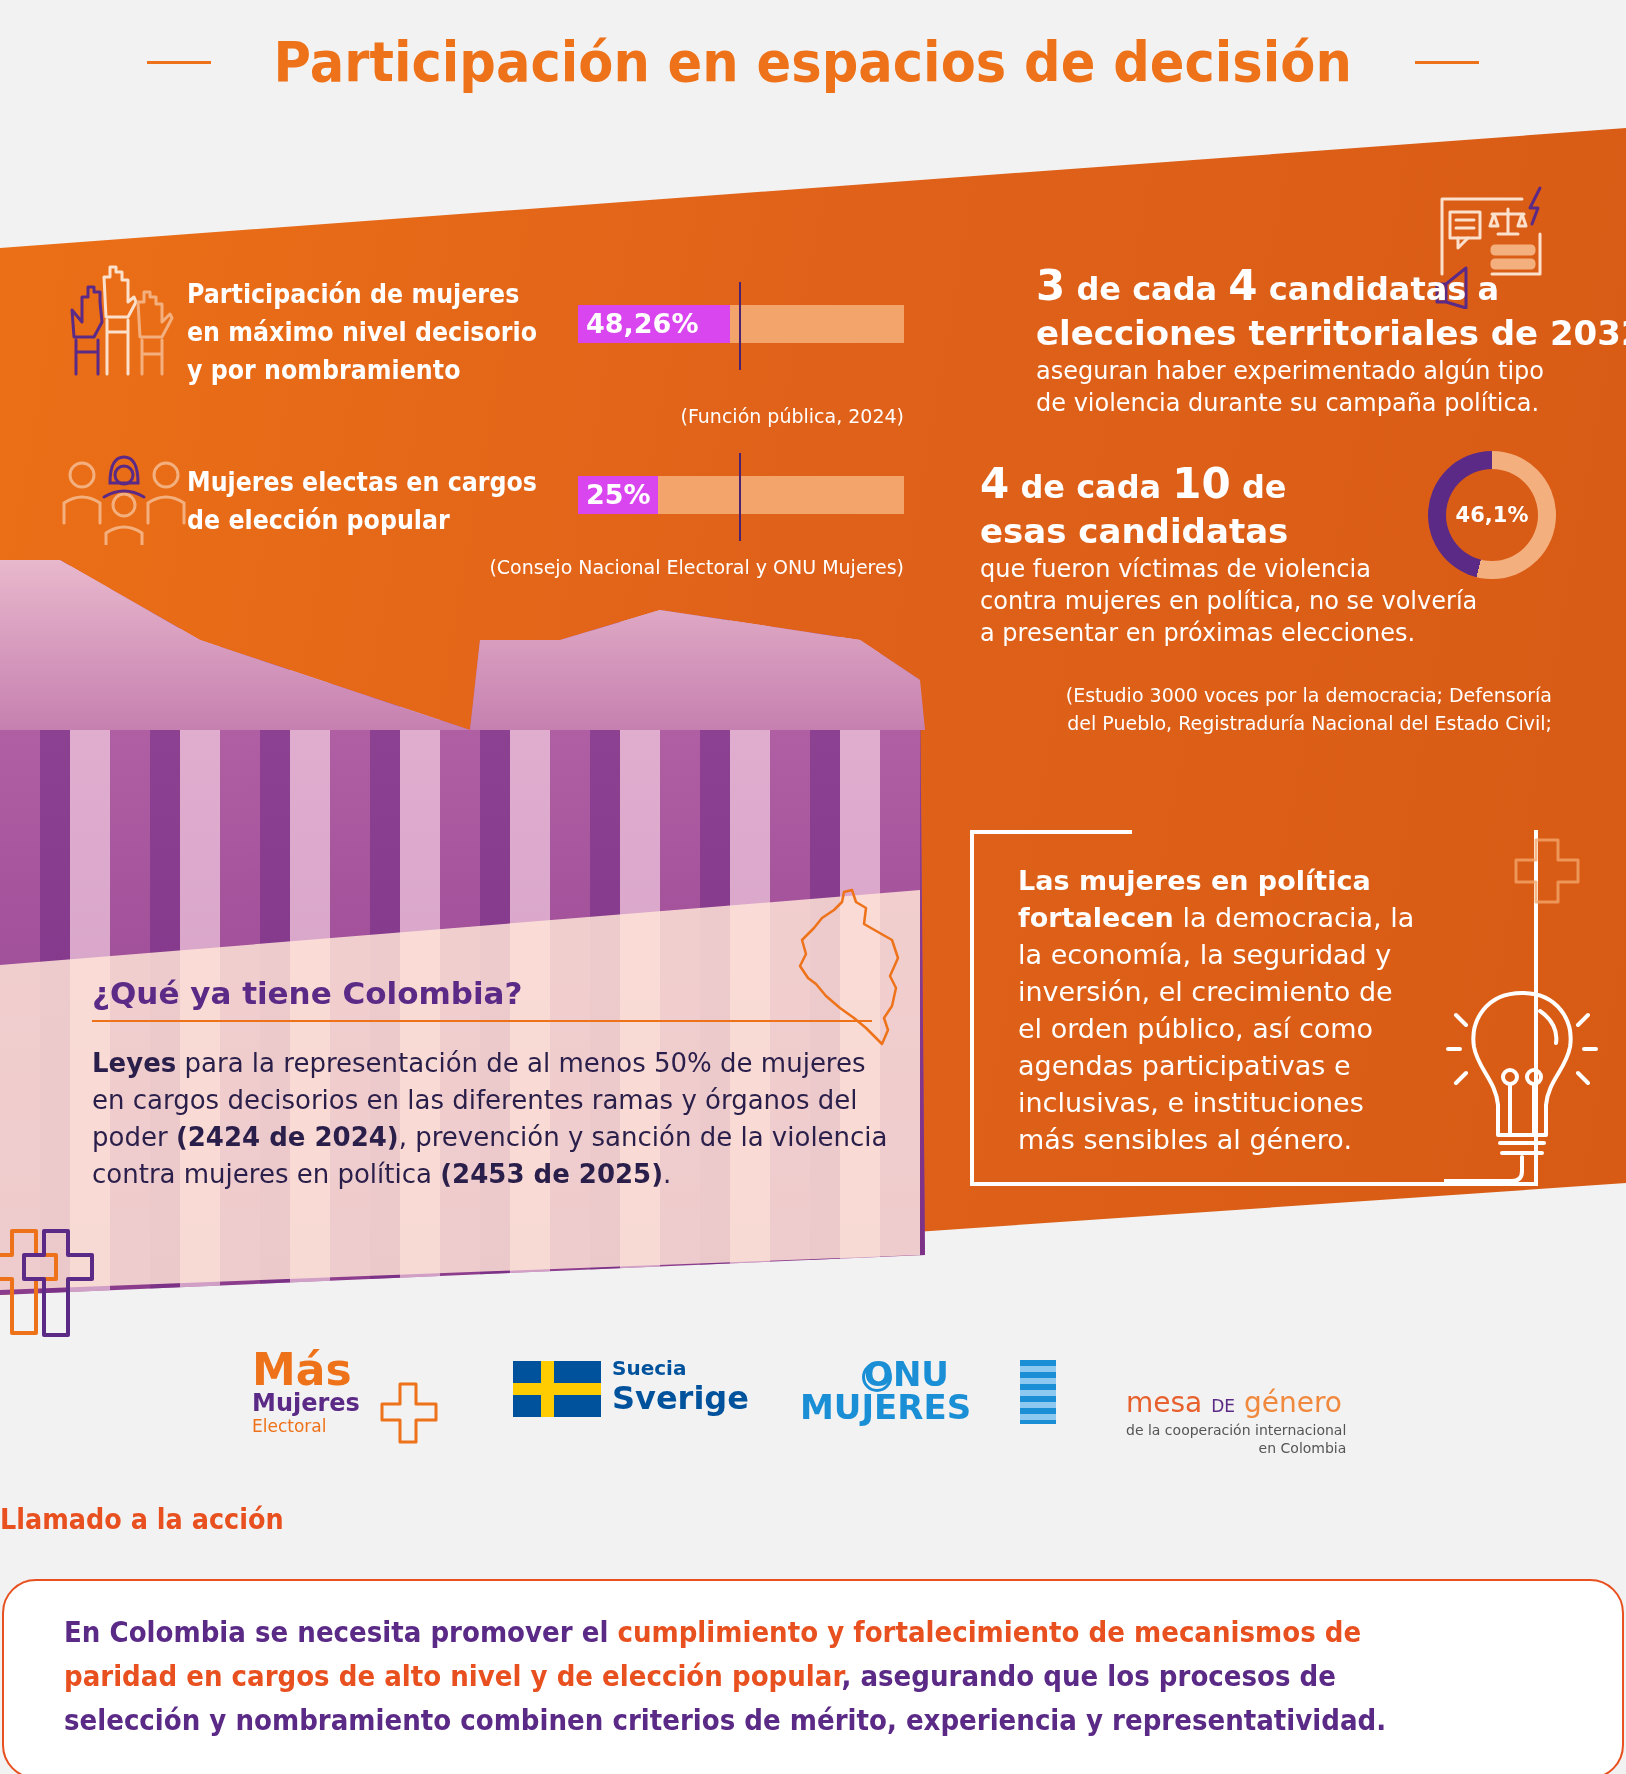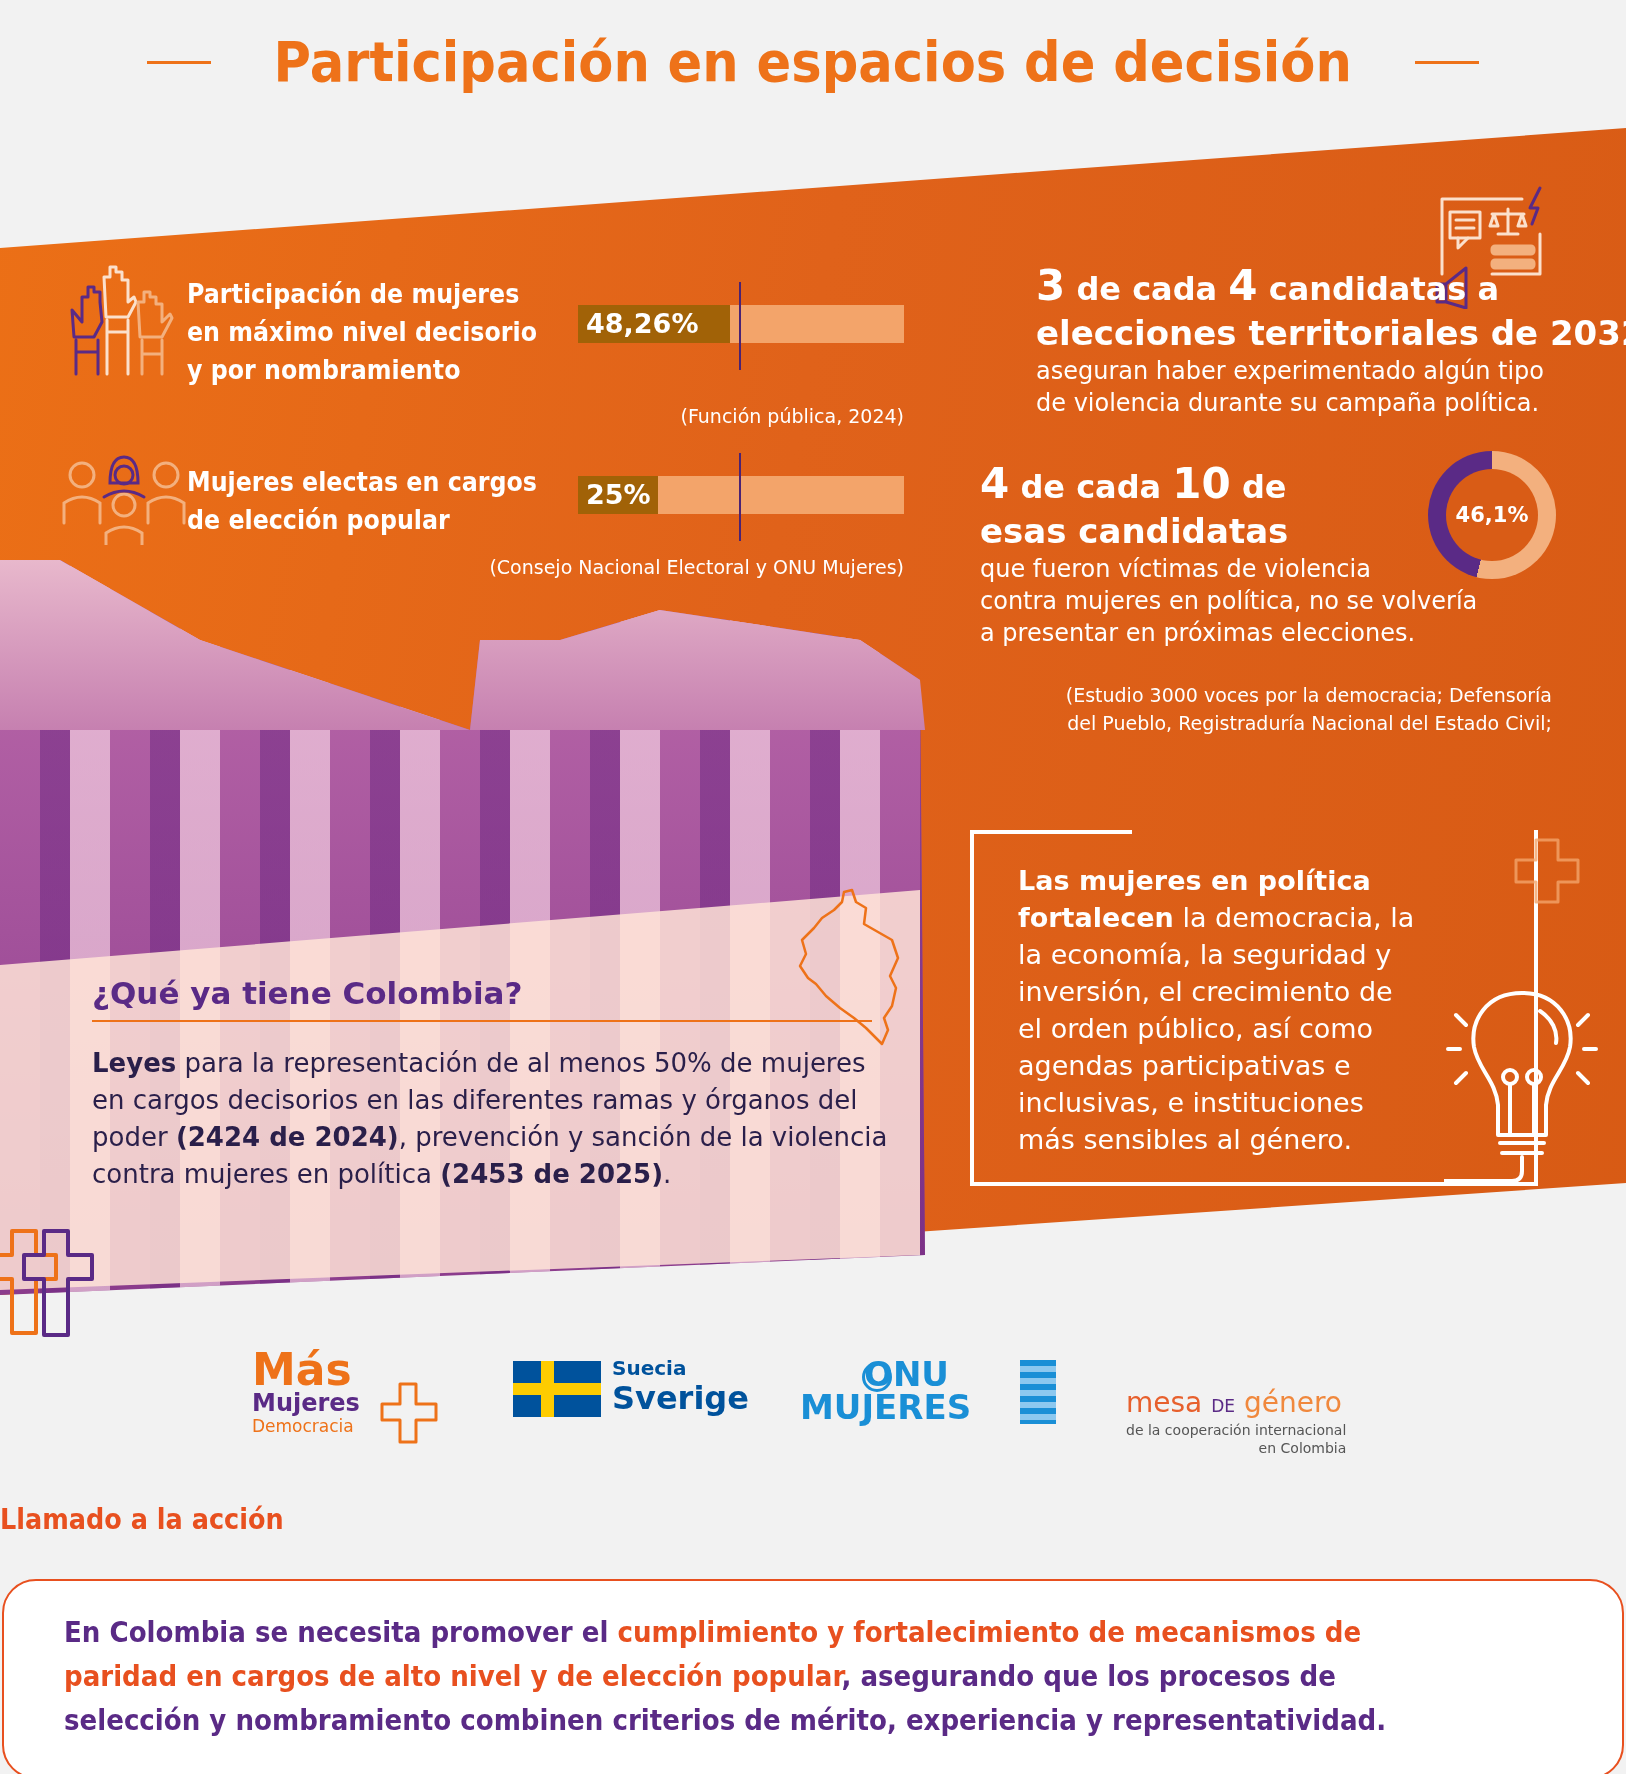--- a/index.html
+++ b/index.html
@@ -16,21 +16,21 @@
     .building { position: absolute; left: 0; top: 0; width: 1626px; height: 1774px;
       clip-path: polygon(0 560px, 60px 560px, 200px 640px, 470px 730px, 480px 640px, 560px 640px, 660px 610px, 860px 640px, 920px 680px, 925px 1255px, 0 1295px);
       background:
         repeating-linear-gradient(90deg, rgba(255,230,240,0.0) 0px, rgba(255,230,240,0.0) 40px, rgba(110,40,130,0.55) 40px, rgba(110,40,130,0.55) 70px, rgba(255,225,235,0.6) 70px, rgba(255,225,235,0.6) 110px),
         linear-gradient(180deg, #d89ab8 0%, #b866a8 35%, #8e3e8e 70%, #6c2a7a 100%); }
     .building-roof { position: absolute; left: 0; top: 560px; width: 925px; height: 170px;
       clip-path: polygon(0 0, 60px 0, 200px 80px, 470px 170px, 480px 80px, 560px 80px, 660px 50px, 860px 80px, 920px 120px, 925px 170px, 0 170px);
       background: linear-gradient(180deg, #e8b8cc 0%, #c680b0 100%); }
     .stat-label { color: #ffffff; font-weight: 700; font-size: 27px; line-height: 38px; transform-origin: left top; transform: scaleX(0.88); white-space: nowrap; }
     .bar-track { position: absolute; height: 38px; background: #f3a46a; }
-    .bar-fill { position: absolute; left: 0; top: 0; height: 38px; background: #a16207; color: #fff; font-weight: 700; font-size: 27px; line-height: 38px; padding-left: 8px; white-space: nowrap; }
+    .bar-fill { position: absolute; left: 0; top: 0; height: 38px; background: #d946ef; color: #fff; font-weight: 700; font-size: 27px; line-height: 38px; padding-left: 8px; white-space: nowrap; }
     .bar-marker { position: absolute; width: 2px; background: #4a2274; }
     .source { position: absolute; color: #ffffff; font-size: 19px; white-space: nowrap; }
 
     .big-stat { position: absolute; color: #ffffff; }
     .big-stat .headline { font-weight: 700; font-size: 32px; line-height: 44px; white-space: nowrap; }
     .big-stat .headline .num { font-size: 42px; }
     .big-stat .body { font-size: 24px; line-height: 32px; font-weight: 400; white-space: nowrap; }
 
     .donut { position: absolute; left: 1428px; top: 451px; width: 128px; height: 128px; border-radius: 50%;
       background: conic-gradient(#f3b07e 0deg 194deg, #5a2a86 194deg 360deg); }
@@ -219,21 +219,21 @@
 
 <svg class="plus-deco" style="left:-10px;top:1225px;" width="120" height="120" viewBox="0 0 120 120">
   <path d="M22 6 L46 6 L46 30 L66 30 L66 54 L46 54 L46 108 L22 108 L22 54 L2 54 L2 30 L22 30 Z" fill="none" stroke="#ee7219" stroke-width="4" stroke-linejoin="round"></path>
   <path d="M54 6 L78 6 L78 30 L102 30 L102 54 L78 54 L78 110 L54 110 L54 54 L34 54 L34 30 L54 30 Z" fill="none" stroke="#5a2a86" stroke-width="4" stroke-linejoin="round"></path>
 </svg>
 
 <div class="logos">
   <div class="logo logo-mas">
     <div class="l1">Más</div>
     <div class="l2">Mujeres</div>
-    <div class="l3">Democracia</div>
+    <div class="l3">Electoral</div>
   </div>
   <svg style="position:absolute;left:380px;top:42px;" width="60" height="62" viewBox="0 0 60 62">
     <path d="M20 2 L36 2 L36 22 L56 22 L56 38 L36 38 L36 60 L20 60 L20 38 L2 38 L2 22 L20 22 Z" fill="none" stroke="#ee7219" stroke-width="3" stroke-linejoin="round"></path>
   </svg>
   <div class="sweden-flag"></div>
   <div class="logo logo-suecia">
     <div class="s1">Suecia</div>
     <div class="s2">Sverige</div>
   </div>
   <div class="un-globe"></div>

